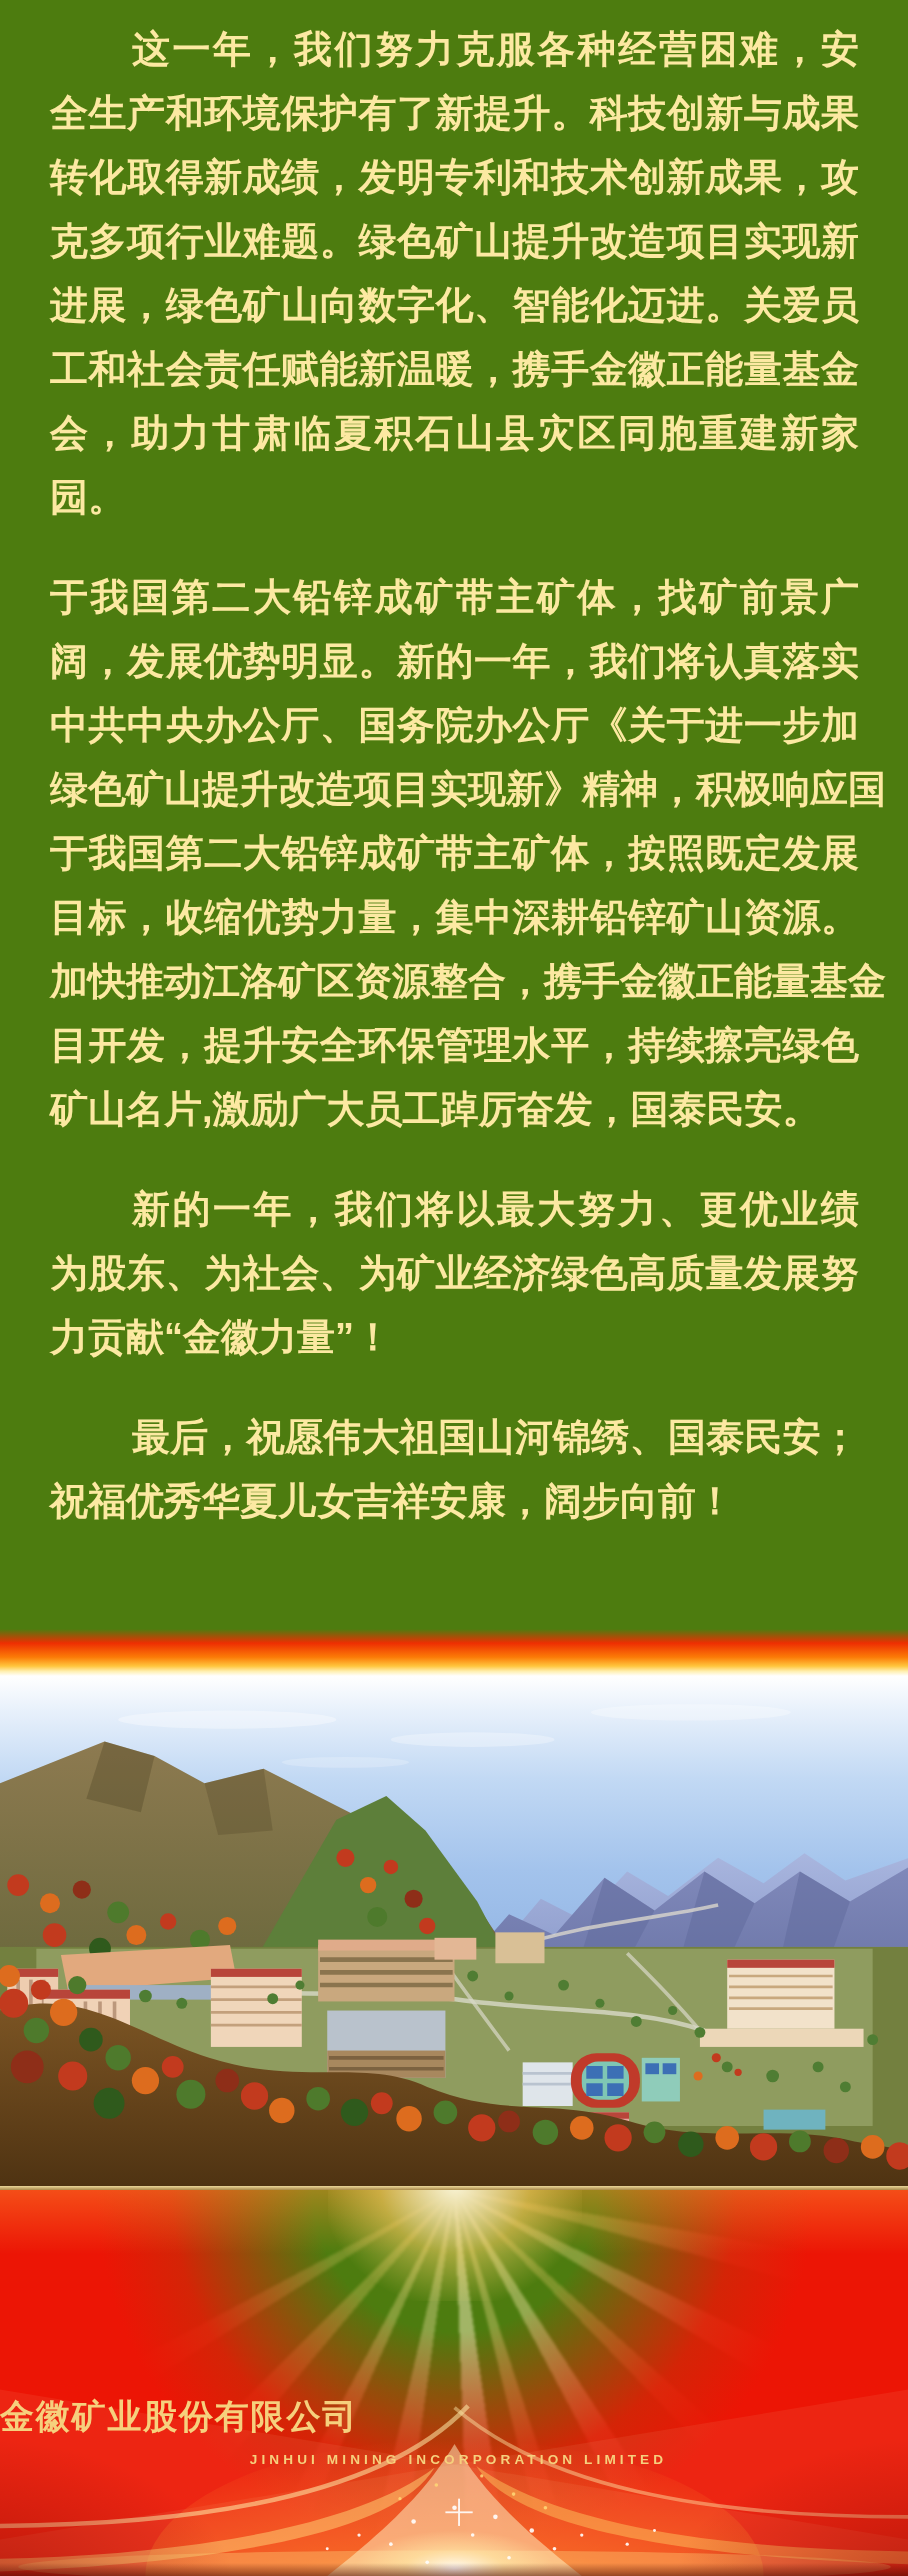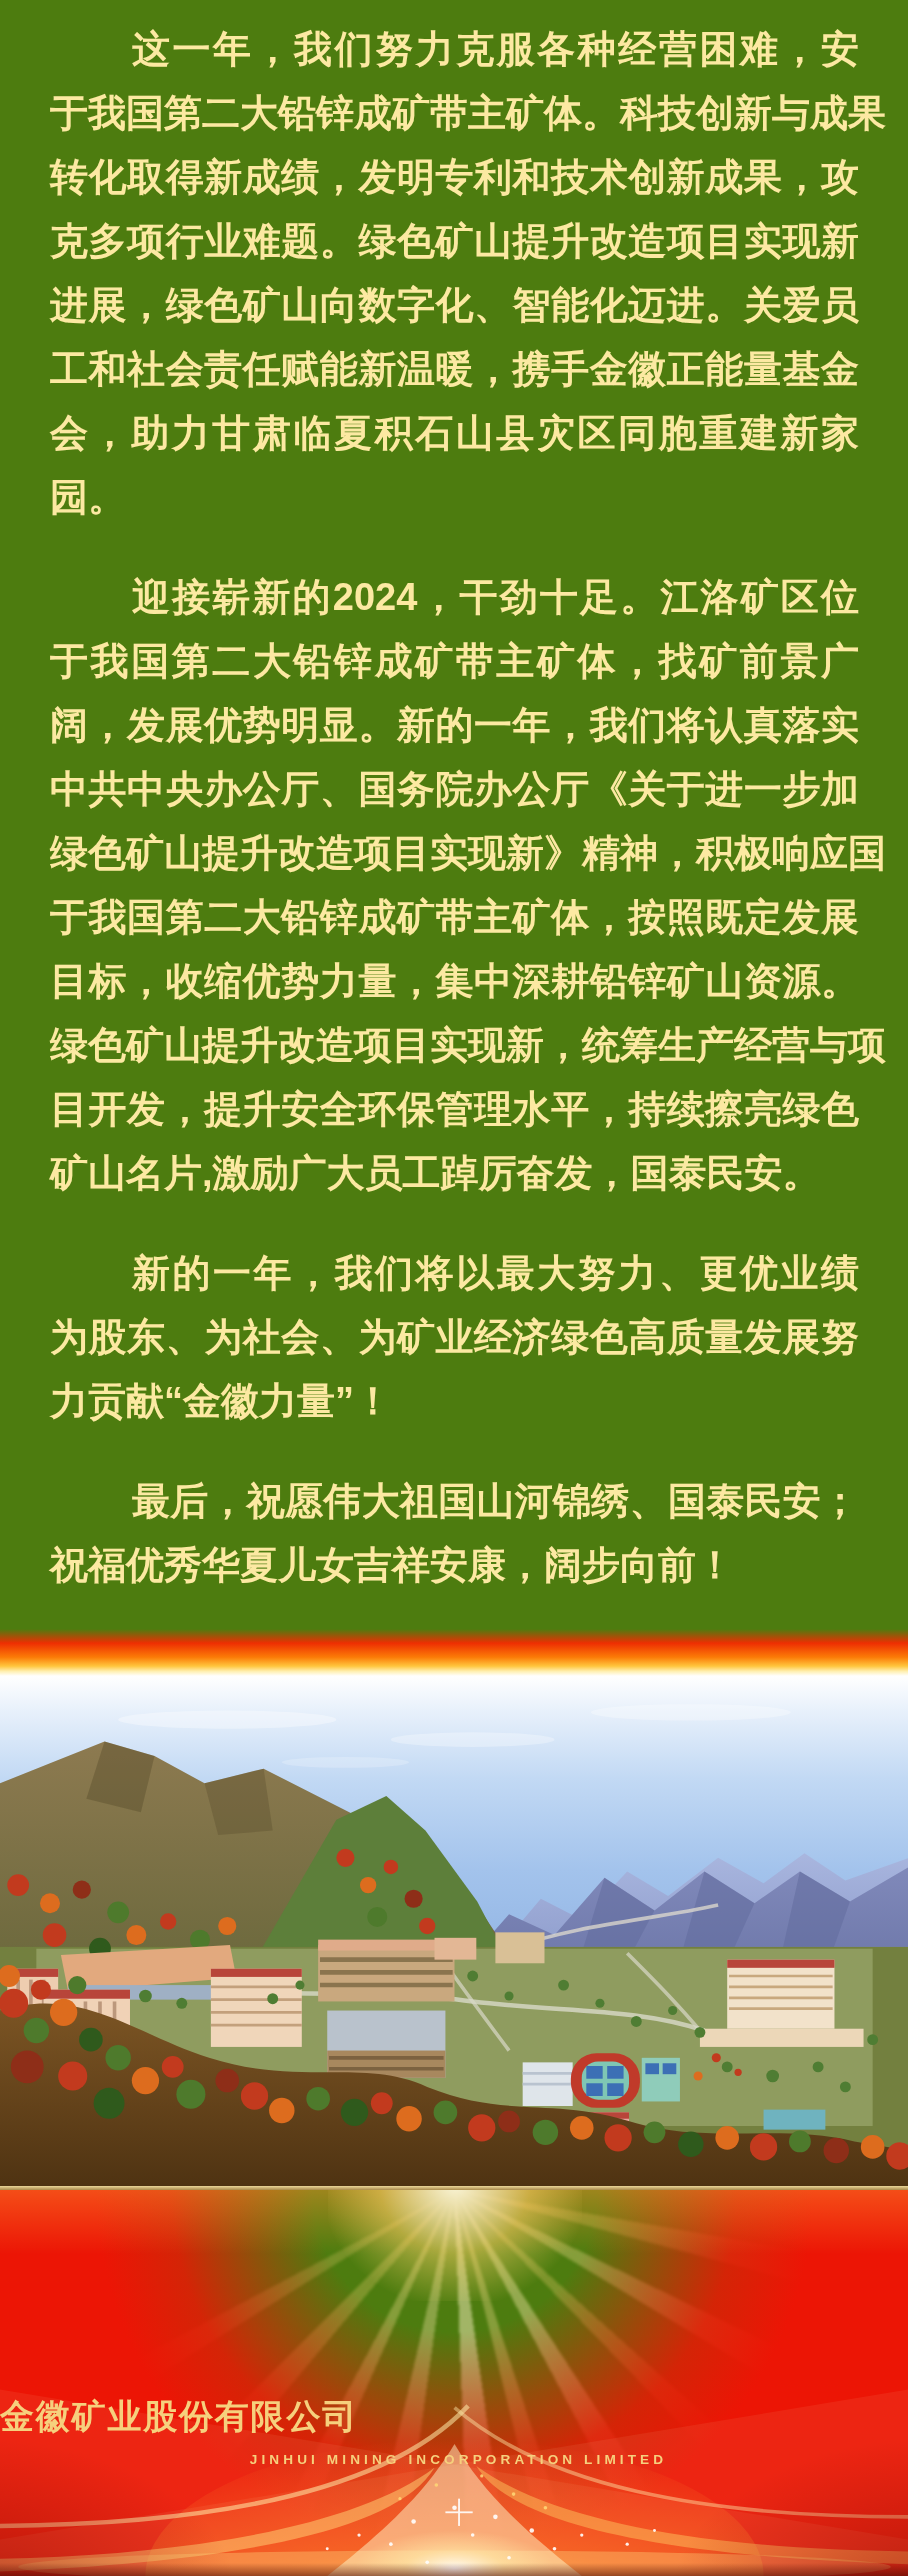--- a/index.html
+++ b/index.html
@@ -92,37 +92,36 @@
   }
 </style>
 </head>
 <body>
 
 <div class="poster">
 
   <section class="letter">
     <div class="para">
       <div class="line first">这一年，我们努力克服各种经营困难，安</div>
-      <div class="line">于我国第二大铅锌成矿带主矿体。科技创新与成果</div>
+      <div class="line">全生产和环境保护有了新提升。科技创新与成果</div>
       <div class="line">转化取得新成绩，发明专利和技术创新成果，攻</div>
       <div class="line">克多项行业难题。绿色矿山提升改造项目实现新</div>
       <div class="line">进展，绿色矿山向数字化、智能化迈进。关爱员</div>
       <div class="line">工和社会责任赋能新温暖，携手金徽正能量基金</div>
       <div class="line">会，助力甘肃临夏积石山县灾区同胞重建新家</div>
       <div class="line last">园。</div>
     </div>
     <div class="para">
-      <div class="line first">迎接崭新的2024，干劲十足。江洛矿区位</div>
       <div class="line">于我国第二大铅锌成矿带主矿体，找矿前景广</div>
       <div class="line">阔，发展优势明显。新的一年，我们将认真落实</div>
       <div class="line">中共中央办公厅、国务院办公厅《关于进一步加</div>
       <div class="line">绿色矿山提升改造项目实现新》精神，积极响应国</div>
       <div class="line">于我国第二大铅锌成矿带主矿体，按照既定发展</div>
       <div class="line">目标，收缩优势力量，集中深耕铅锌矿山资源。</div>
-      <div class="line">绿色矿山提升改造项目实现新，统筹生产经营与项</div>
+      <div class="line">加快推动江洛矿区资源整合，携手金徽正能量基金</div>
       <div class="line">目开发，提升安全环保管理水平，持续擦亮绿色</div>
       <div class="line last">矿山名片,激励广大员工踔厉奋发，国泰民安。</div>
     </div>
     <div class="para">
       <div class="line first">新的一年，我们将以最大努力、更优业绩</div>
       <div class="line">为股东、为社会、为矿业经济绿色高质量发展努</div>
       <div class="line last">力贡献“金徽力量”！</div>
     </div>
     <div class="para">
       <div class="line first">最后，祝愿伟大祖国山河锦绣、国泰民安；</div>

